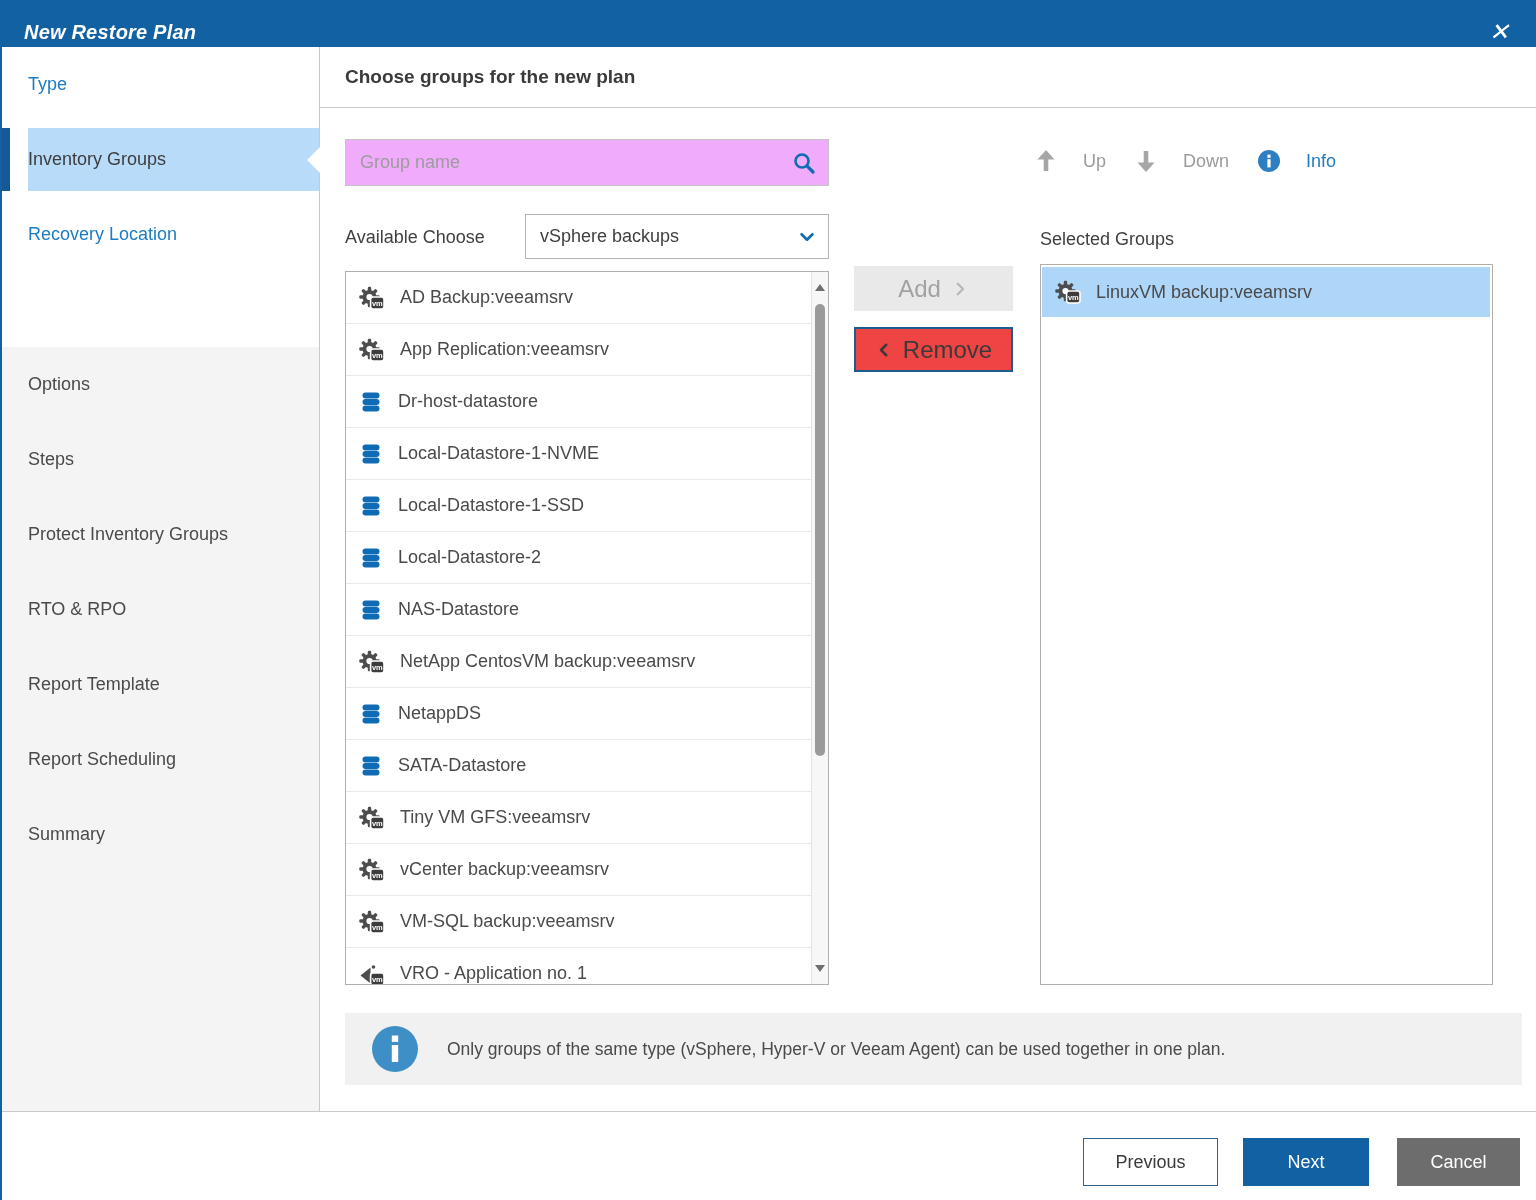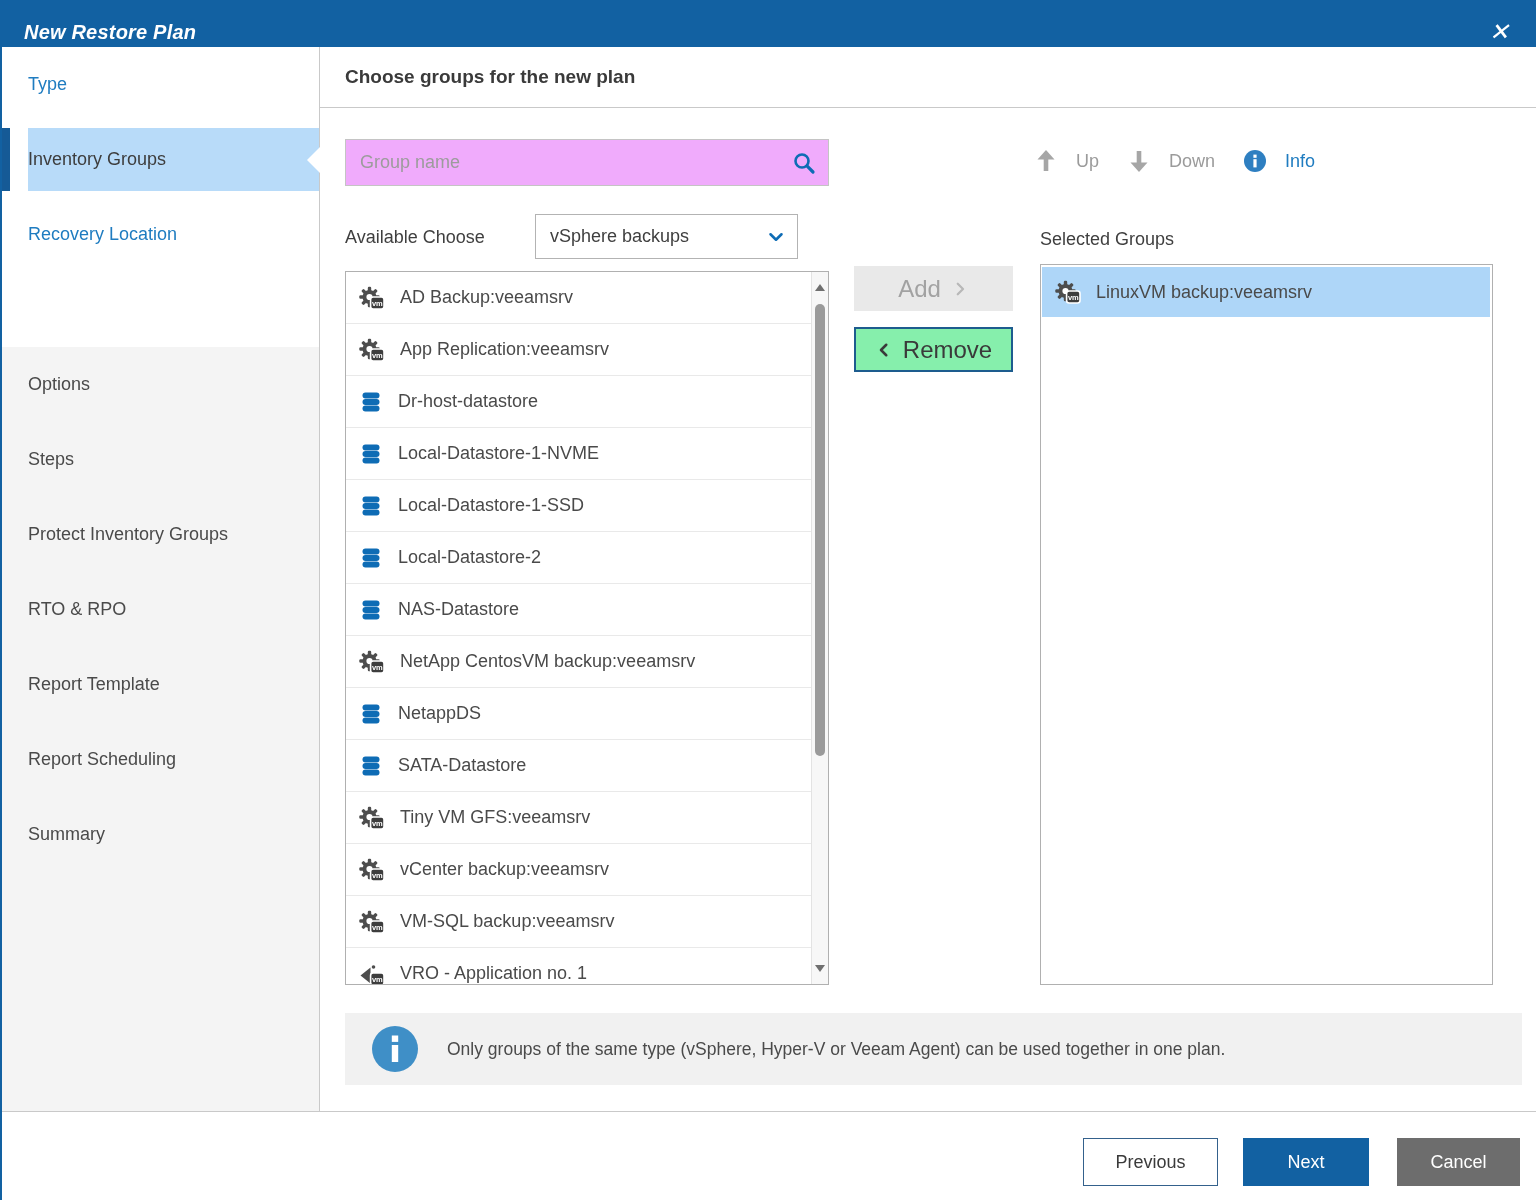--- a/index.html
+++ b/index.html
@@ -61,29 +61,29 @@
     flex:1; border:none; outline:none; font-family:inherit; font-size:18px; color:#3f3f3f;
     padding:0 14px; background:transparent;
   }
   .search-box input::placeholder { color:#9c9c9c; }
   .search-box .mag { margin-right:12px; display:flex; }
 
   .toolbar {
     position:absolute; left:714px; top:38px; height:30px;
     display:flex; align-items:center; gap:28px; font-size:18px;
   }
-  .tb-btn { display:flex; align-items:center; gap:18px; cursor:default;text-align:right; }
+  .tb-btn { display:flex; align-items:center; gap:25px; cursor:default;text-align:right; }
   .tb-btn.disabled { color:#9b9b9b; }
   .tb-btn.enabled { color:#1f7cc0; cursor:pointer; }
 
   .avail-label { position:absolute; left:25px; top:119px; font-size:18px; color:#3f3f3f; }
   .sel-label   { position:absolute; left:720px; top:121px; font-size:18px; color:#3f3f3f; }
 
   .dropdown {
-    position:absolute; left:215px; top:106px; width:263px; height:45px;
+    position:absolute; left:205px; top:106px; width:304px; height:45px;
     border:1px solid #b3b3b3; background:#fff; display:flex; align-items:center;
     padding:0 10px 0 14px; font-size:18px; color:#3f3f3f; cursor:pointer;
   }
   .dropdown .dd-chevron { margin-left:auto; display:flex; }
 
   .listbox { position:absolute; border:1px solid #b0b0b0; background:#fff; overflow:hidden; }
   .avail-list { left:25px; top:163px; width:484px; height:714px; }
   .sel-list   { left:720px; top:156px; width:453px; height:721px; }
 
   .row {
@@ -104,21 +104,21 @@
   .vs-up   { top:12px;    border-left:5.5px solid transparent; border-right:5.5px solid transparent; border-bottom:7px solid #6f6f6f; }
   .vs-down { bottom:12px; border-left:5.5px solid transparent; border-right:5.5px solid transparent; border-top:7px solid #6f6f6f; }
   .vs-thumb { position:absolute; left:3px; top:32px; width:10px; height:452px; background:#9a9a9a; border-radius:6px; }
 
   .mid-btn {
     position:absolute; left:534px; width:159px; height:45px;
     display:flex; align-items:center; justify-content:center; gap:10px; font-size:24px;
     font-family:inherit;
   }
   .add-btn { top:158px; background:#e9e9e9; border:none; color:#a2a2a2; }
-  .remove-btn { top:219px; background:#86efac; border:2px solid #1d5c8e; color:#3a3a3a; cursor:pointer; }
+  .remove-btn { top:219px; background:#ef4444; border:2px solid #1d5c8e; color:#3a3a3a; cursor:pointer; }
 
   .note {
     position:absolute; left:25px; top:905px; width:1177px; height:72px;
     background:#f1f1f1; display:flex; align-items:center; gap:28px; padding-left:26px;
     font-size:17.5px; color:#4a4a4a;
   }
 
   
   .footer {
     position:absolute; left:0; right:0; bottom:0; height:89px;

